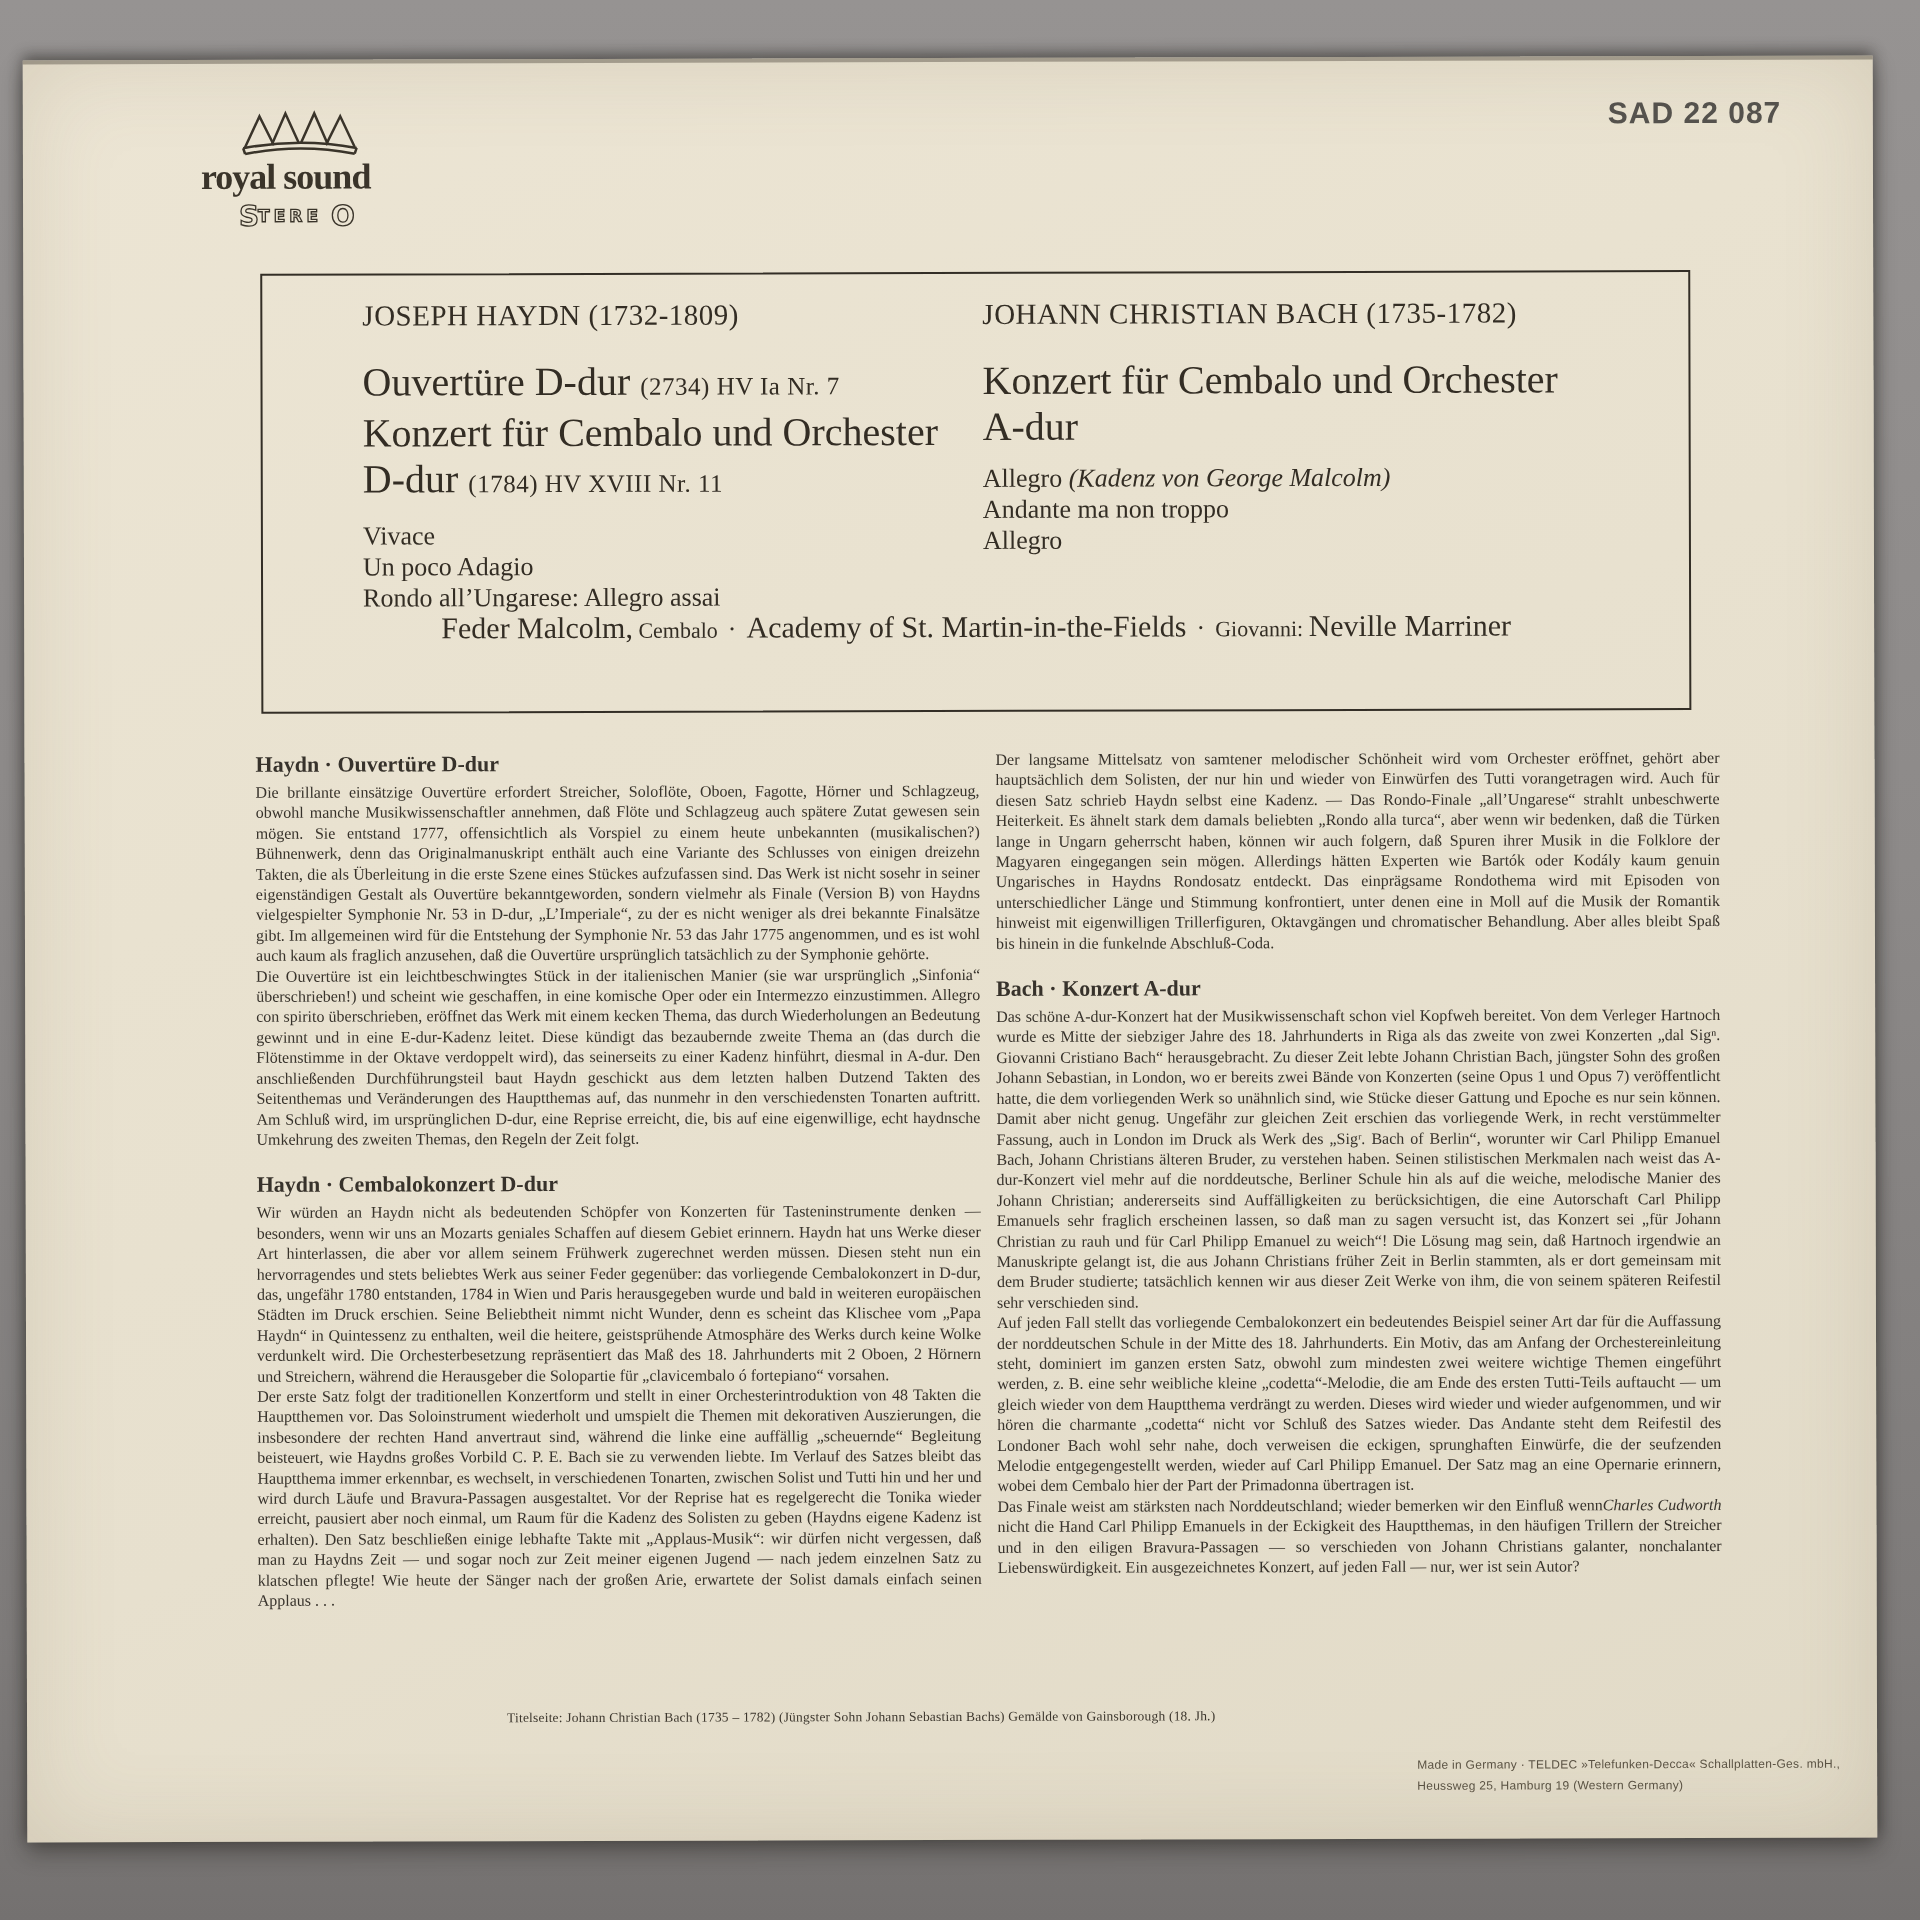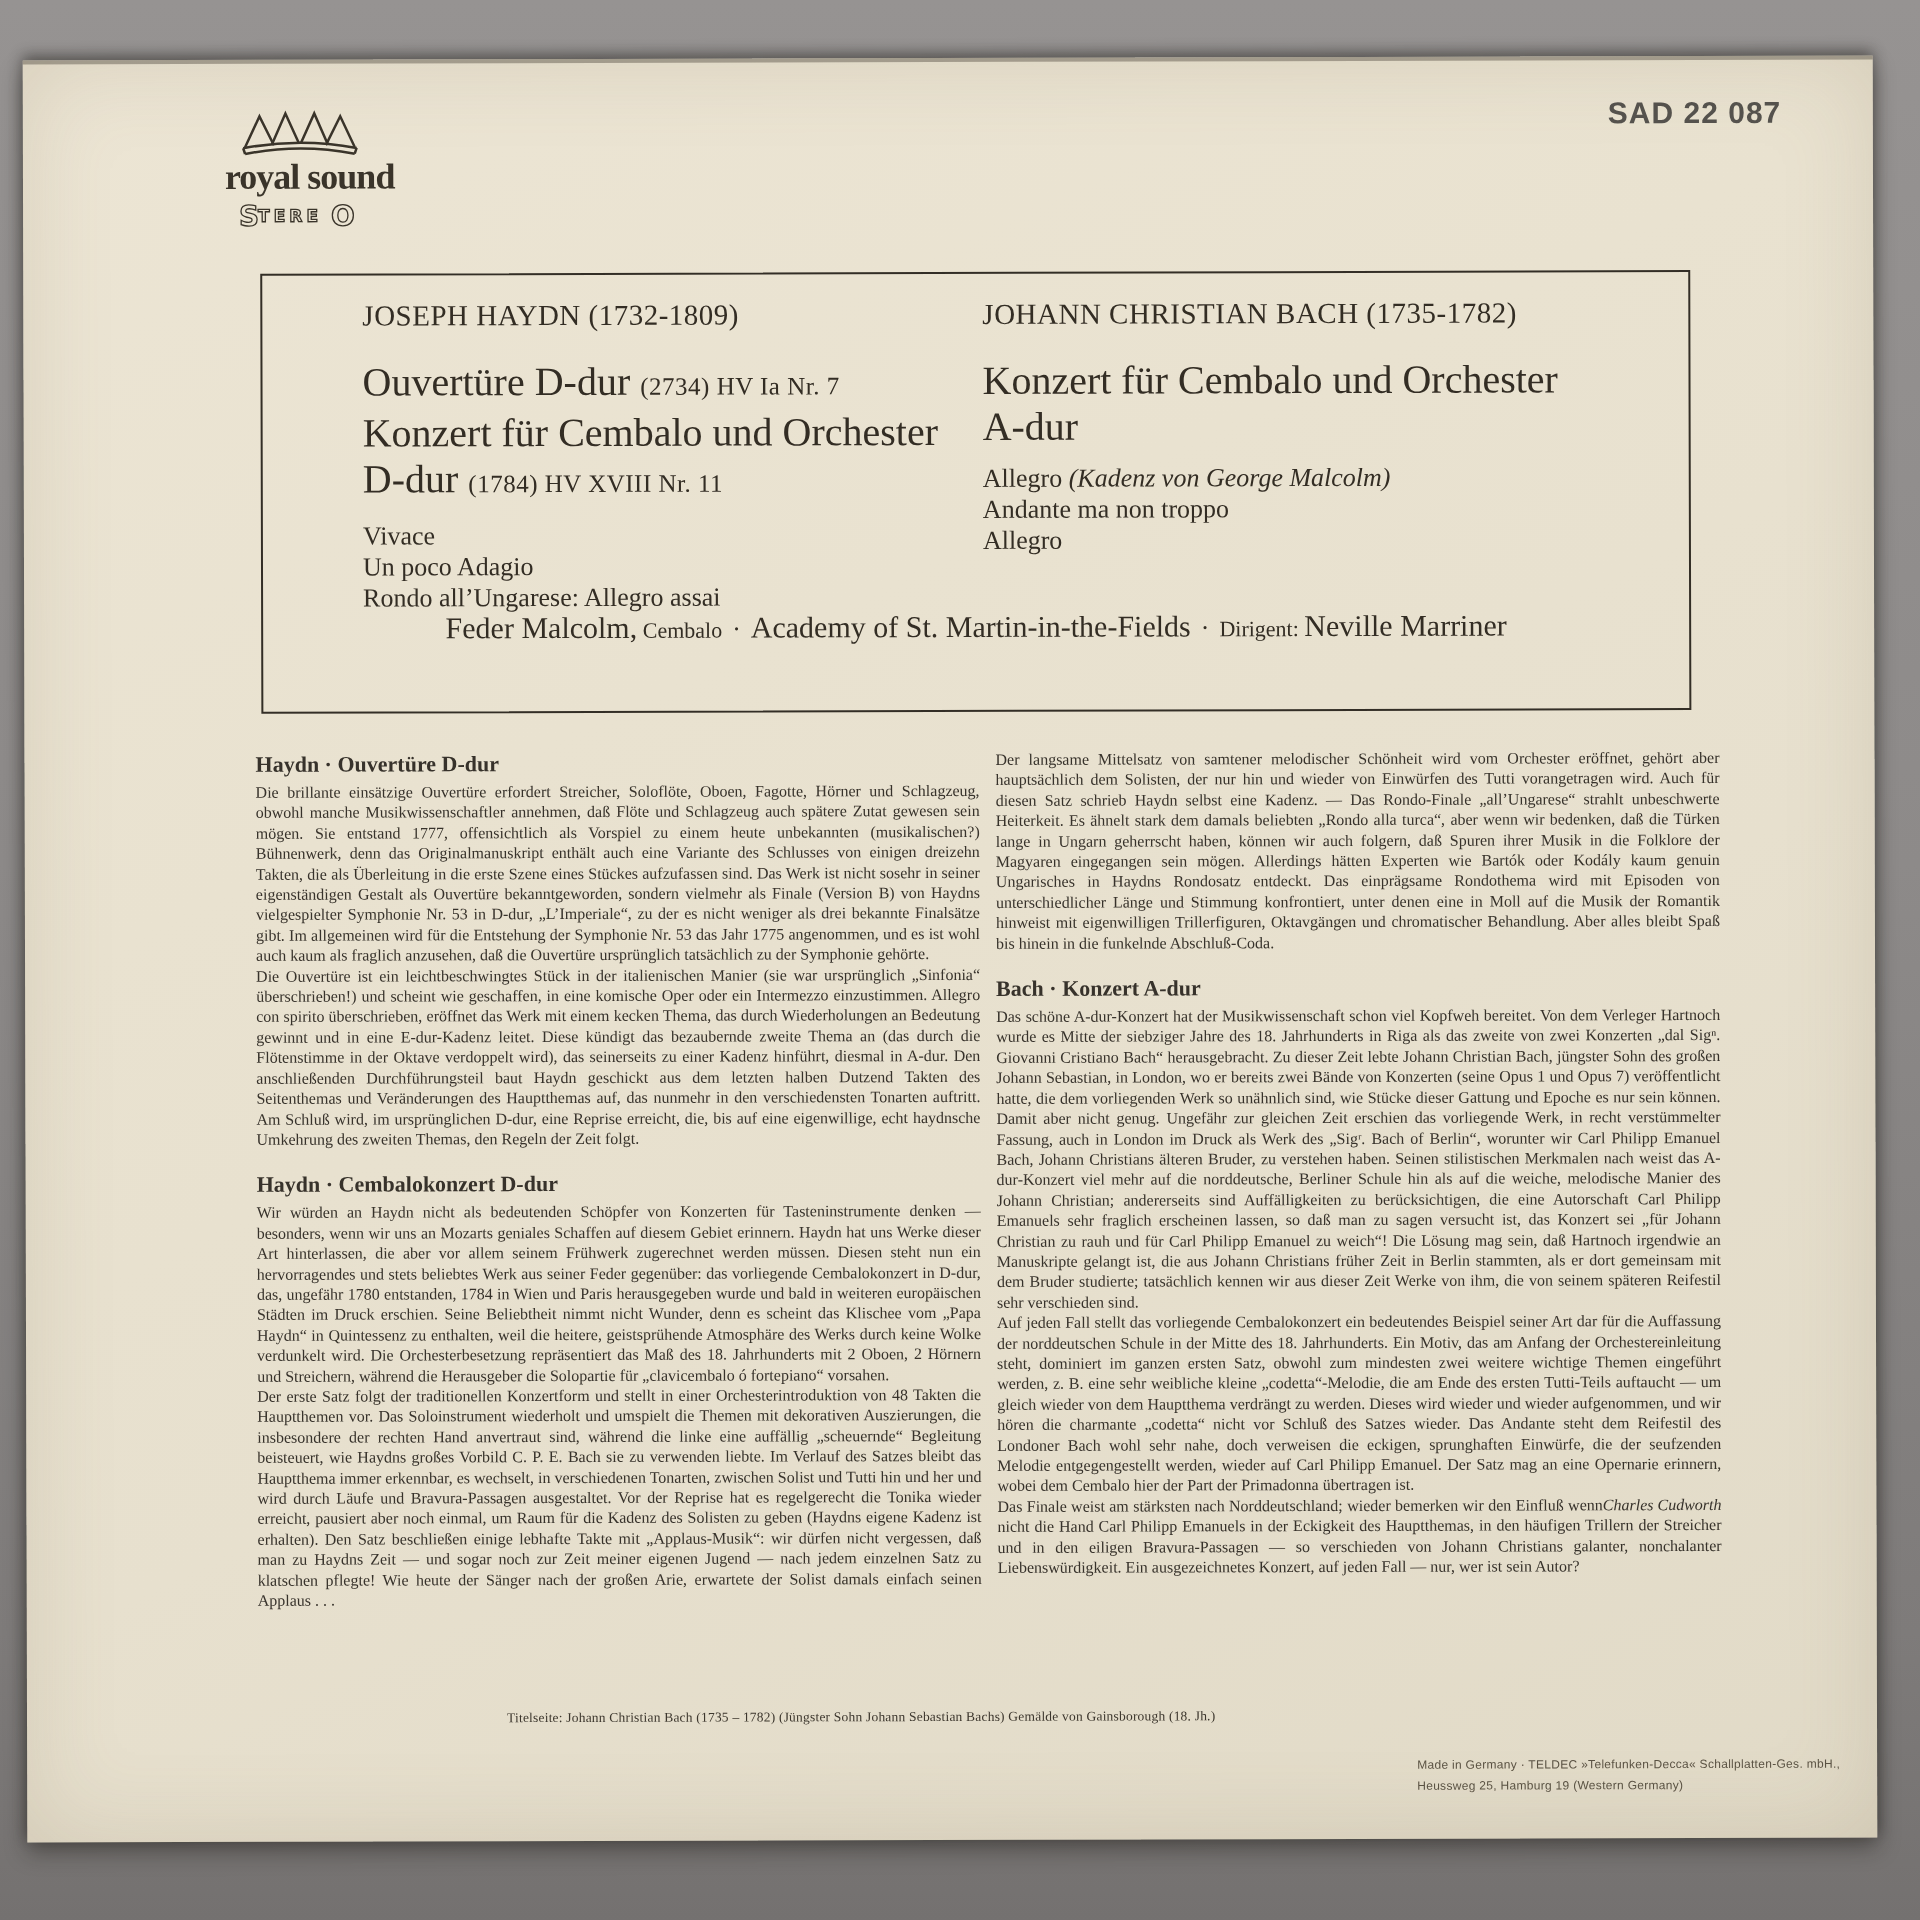--- a/index.html
+++ b/index.html
@@ -9,21 +9,21 @@
   .sleeve{position:absolute;left:25px;top:58px;width:1850px;height:1782px;
     background:linear-gradient(155deg,#ece5d4 0%,#e9e2d0 35%,#e7e0ce 60%,#e1dac7 100%);
     box-shadow:0 -5px 14px rgba(25,22,18,.45),0 10px 22px rgba(25,22,18,.4),inset 0 0 90px rgba(120,105,80,.18);
     transform:rotate(-.15deg);}
   .sleeve:before{content:"";position:absolute;left:0;top:0;right:0;height:4px;
     background:rgba(45,40,32,.35);}
   
   .brand-block{position:absolute;left:178px;top:48px;color:#393328;}
   .crown{position:absolute;left:34px;top:0;}
   .brand-name{position:absolute;left:0;top:48px;font-size:36px;font-weight:bold;
-    letter-spacing:-1px;white-space:nowrap;color:#3a342a;margin-left:24px;}
+    letter-spacing:-1px;white-space:nowrap;color:#3a342a;}
   .stereo{position:absolute;left:38px;top:88px;}
   .catalog{position:absolute;left:1585px;top:40px;font-family:"Liberation Sans","DejaVu Sans",sans-serif;
     font-size:30px;font-weight:bold;color:#55524d;letter-spacing:1px;white-space:nowrap;}
   
   .hbox{position:absolute;left:237px;top:214px;width:1426px;height:436px;
     border:2px solid #332e26;color:#332d24;}
   .hb-col-left{position:absolute;left:100px;top:24px;width:630px;}
   .hb-col-right{position:absolute;left:720px;top:24px;width:700px;}
   .hb-composer{font-size:29px;letter-spacing:.5px;margin:0 0 27px 0;white-space:nowrap;}
   .hb-title{font-size:40px;line-height:46px;margin:0;white-space:nowrap;}
@@ -97,21 +97,21 @@
       <p class="hb-composer">JOHANN CHRISTIAN BACH (1735-1782)</p>
       <p class="hb-title">Konzert für Cembalo und Orchester</p>
       <p class="hb-title">A-dur</p>
       <div class="hb-movements">
         <div><span>Allegro </span><span class="hb-mv-detail">(Kadenz von George Malcolm)</span></div>
         <div>Andante ma non troppo</div>
         <div>Allegro</div>
       </div>
     </div>
     <div class="hb-credits">
-      <span>Feder Malcolm,</span><span class="small"> Cembalo</span><span class="dot">·</span><span>Academy of St. Martin-in-the-Fields</span><span class="dot">·</span><span class="small">Dirigent: </span><span>Neville Marriner</span>
+      <span>Feder Malcolm,</span><span class="small"> Cembalo</span><span class="dot">·</span><span>Academy of St. Martin-in-the-Fields</span><span class="dot">·</span><span class="small">Giovanni: </span><span>Neville Marriner</span>
     </div>
   </div>
 
   <div class="notes-col col-left">
     <h3 class="note-h">Haydn · Ouvertüre D-dur</h3>
     <p>Die brillante einsätzige Ouvertüre erfordert Streicher, Soloflöte, Oboen, Fagotte, Hörner und Schlagzeug, obwohl manche Musikwissenschaftler annehmen, daß Flöte und Schlagzeug auch spätere Zutat gewesen sein mögen. Sie entstand 1777, offensichtlich als Vorspiel zu einem heute unbekannten (musikalischen?) Bühnenwerk, denn das Originalmanuskript enthält auch eine Variante des Schlusses von einigen dreizehn Takten, die als Überleitung in die erste Szene eines Stückes aufzufassen sind. Das Werk ist nicht sosehr in seiner eigenständigen Gestalt als Ouvertüre bekanntgeworden, sondern vielmehr als Finale (Version B) von Haydns vielgespielter Symphonie Nr. 53 in D-dur, „L’Imperiale“, zu der es nicht weniger als drei bekannte Finalsätze gibt. Im allgemeinen wird für die Entstehung der Symphonie Nr. 53 das Jahr 1775 angenommen, und es ist wohl auch kaum als fraglich anzusehen, daß die Ouvertüre ursprünglich tatsächlich zu der Symphonie gehörte.</p>
     <p>Die Ouvertüre ist ein leichtbeschwingtes Stück in der italienischen Manier (sie war ursprünglich „Sinfonia“ überschrieben!) und scheint wie geschaffen, in eine komische Oper oder ein Intermezzo einzustimmen. Allegro con spirito überschrieben, eröffnet das Werk mit einem kecken Thema, das durch Wiederholungen an Bedeutung gewinnt und in eine E-dur-Kadenz leitet. Diese kündigt das bezaubernde zweite Thema an (das durch die Flötenstimme in der Oktave verdoppelt wird), das seinerseits zu einer Kadenz hinführt, diesmal in A-dur. Den anschließenden Durchführungsteil baut Haydn geschickt aus dem letzten halben Dutzend Takten des Seitenthemas und Veränderungen des Hauptthemas auf, das nunmehr in den verschiedensten Tonarten auftritt. Am Schluß wird, im ursprünglichen D-dur, eine Reprise erreicht, die, bis auf eine eigenwillige, echt haydnsche Umkehrung des zweiten Themas, den Regeln der Zeit folgt.</p>
     <h3 class="note-h gap">Haydn · Cembalokonzert D-dur</h3>
     <p>Wir würden an Haydn nicht als bedeutenden Schöpfer von Konzerten für Tasteninstrumente denken — besonders, wenn wir uns an Mozarts geniales Schaffen auf diesem Gebiet erinnern. Haydn hat uns Werke dieser Art hinterlassen, die aber vor allem seinem Frühwerk zugerechnet werden müssen. Diesen steht nun ein hervorragendes und stets beliebtes Werk aus seiner Feder gegenüber: das vorliegende Cembalokonzert in D-dur, das, ungefähr 1780 entstanden, 1784 in Wien und Paris herausgegeben wurde und bald in weiteren europäischen Städten im Druck erschien. Seine Beliebtheit nimmt nicht Wunder, denn es scheint das Klischee vom „Papa Haydn“ in Quintessenz zu enthalten, weil die heitere, geistsprühende Atmosphäre des Werks durch keine Wolke verdunkelt wird. Die Orchesterbesetzung repräsentiert das Maß des 18. Jahrhunderts mit 2 Oboen, 2 Hörnern und Streichern, während die Herausgeber die Solopartie für „clavicembalo ó fortepiano“ vorsahen.</p>
     <p>Der erste Satz folgt der traditionellen Konzertform und stellt in einer Orchesterintroduktion von 48 Takten die Hauptthemen vor. Das Soloinstrument wiederholt und umspielt die Themen mit dekorativen Auszierungen, die insbesondere der rechten Hand anvertraut sind, während die linke eine auffällig „scheuernde“ Begleitung beisteuert, wie Haydns großes Vorbild C. P. E. Bach sie zu verwenden liebte. Im Verlauf des Satzes bleibt das Hauptthema immer erkennbar, es wechselt, in verschiedenen Tonarten, zwischen Solist und Tutti hin und her und wird durch Läufe und Bravura-Passagen ausgestaltet. Vor der Reprise hat es regelgerecht die Tonika wieder erreicht, pausiert aber noch einmal, um Raum für die Kadenz des Solisten zu geben (Haydns eigene Kadenz ist erhalten). Den Satz beschließen einige lebhafte Takte mit „Applaus-Musik“: wir dürfen nicht vergessen, daß man zu Haydns Zeit — und sogar noch zur Zeit meiner eigenen Jugend — nach jedem einzelnen Satz zu klatschen pflegte! Wie heute der Sänger nach der großen Arie, erwartete der Solist damals einfach seinen Applaus . . .</p>

